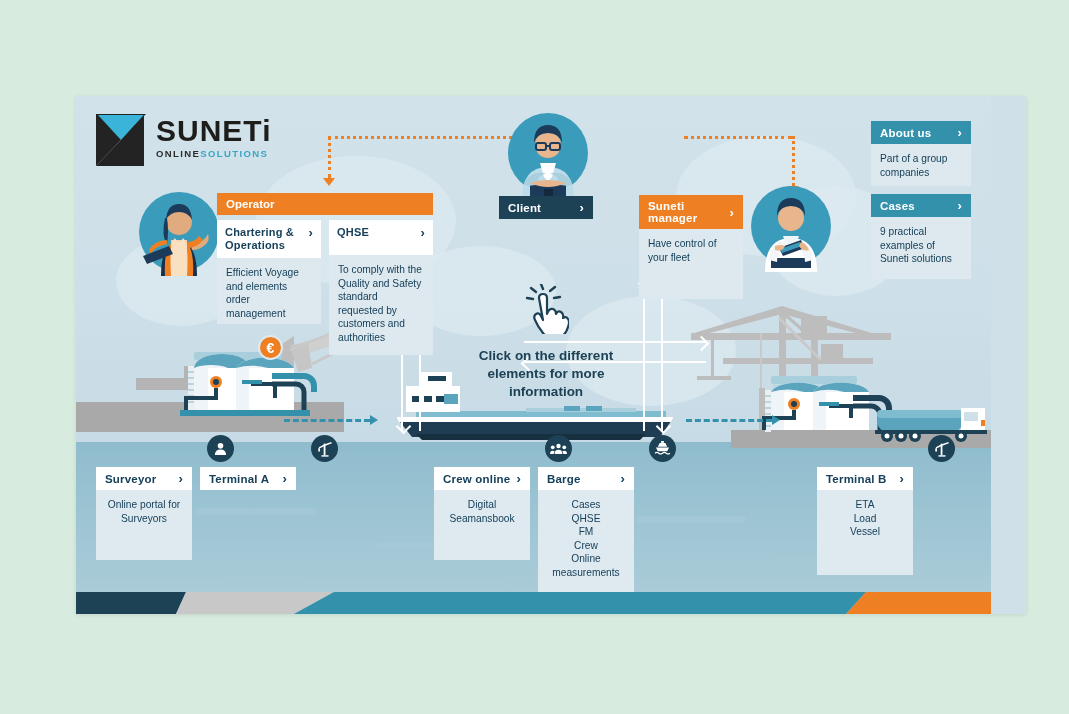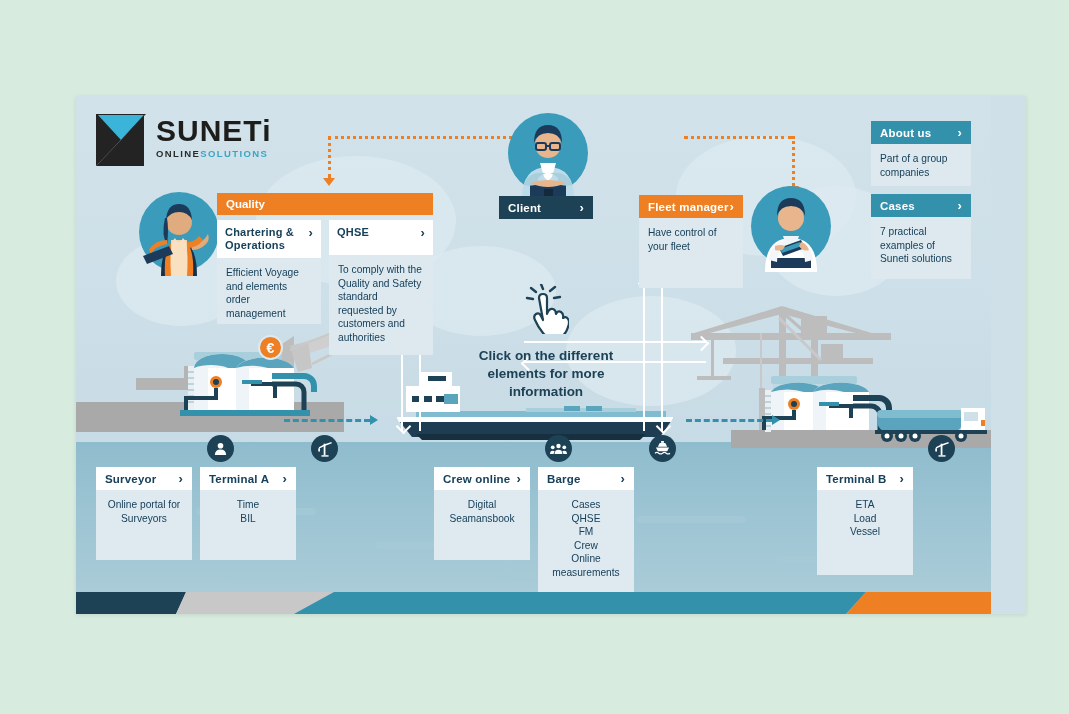--- a/index.html
+++ b/index.html
@@ -341,21 +341,21 @@
       <path d="M38 44 q0 -18 14 -18 q14 0 14 18 q-3 -10 -14 -10 q-11 0 -14 10 z" fill="#1c3b5a"></path>
       <path d="M30 88 q2 -18 18 -20 l2 8 q-12 2 -12 14 z" fill="#f2f6f8"></path>
       <path d="M74 88 q-2 -18 -18 -20 l-2 8 q12 2 12 14 z" fill="#f2f6f8"></path>
       <path d="M40 76 l22 -8 l4 8 l-22 8 z" fill="#1c3b5a"></path>
       <path d="M41 77 l20 -7 l2 4 l-20 7 z" fill="#3a9cba"></path>
       <path d="M36 74 q6 -2 10 0 q-2 6 -10 4 z" fill="#e8b58c"></path>
       <path d="M62 70 q6 2 8 8 q-6 2 -10 -4 z" fill="#e8b58c"></path>
     </svg>
 
     <div class="operator">
-      <div class="op-title">Quality</div>
+      <div class="op-title">Operator</div>
       <div class="op-cols">
         <div class="op-col">
           <div class="card-head white">
             <span>Chartering &amp; Operations</span>
             <span class="chev">›</span>
           </div>
           <div class="card-body" style="height:66px;">Efficient Voyage and elements order management</div>
           <div class="euro">€</div>
         </div>
         <div class="op-col">
@@ -370,40 +370,40 @@
 
     <div class="card" style="left:423px;top:100px;width:94px;">
       <div class="card-head navy">
         <span>Client</span>
         <span class="chev">›</span>
       </div>
     </div>
 
     <div class="card" style="left:563px;top:99px;width:104px;">
       <div class="card-head orange">
-        <span>Fleet manager</span>
+        <span>Suneti manager</span>
         <span class="chev">›</span>
       </div>
       <div class="card-body" style="height:70px;">Have control of your fleet</div>
     </div>
 
     <div class="card" style="left:795px;top:25px;width:100px;">
       <div class="card-head teal">
         <span>About us</span>
         <span class="chev">›</span>
       </div>
       <div class="card-body" style="height:42px;">Part of a group companies</div>
     </div>
 
     <div class="card" style="left:795px;top:98px;width:100px;">
       <div class="card-head teal">
         <span>Cases</span>
         <span class="chev">›</span>
       </div>
-      <div class="card-body" style="height:62px;">7 practical examples of Suneti solutions</div>
+      <div class="card-body" style="height:62px;">9 practical examples of Suneti solutions</div>
     </div>
 
     <div class="hint">
       <svg class="hint-hand" viewBox="0 0 46 50">
         <g stroke="#1d4155" stroke-width="2.4" stroke-linecap="round">
           <line x1="20" y1="5" x2="18" y2="0"></line>
           <line x1="13" y1="8" x2="8" y2="4"></line>
           <line x1="27" y1="7" x2="32" y2="3"></line>
           <line x1="10" y1="15" x2="4" y2="14"></line>
           <line x1="31" y1="14" x2="37" y2="13"></line>
@@ -473,26 +473,20 @@
           <li>Surveyors</li>
         </ul>
       </div>
     </div>
 
     <div class="card" style="left:124px;top:371px;width:96px;">
       <div class="card-head white">
         <span>Terminal A</span>
         <span class="chev">›</span>
       </div>
-      <div class="card-body pale" style="height:70px;">
-        <ul>
-          <li>Time</li>
-          <li>BIL</li>
-        </ul>
-      </div>
     </div>
 
     <div class="card" style="left:358px;top:371px;width:96px;">
       <div class="card-head white">
         <span>Crew online</span>
         <span class="chev">›</span>
       </div>
       <div class="card-body pale" style="height:70px;">
         <ul>
           <li>Digital</li>

